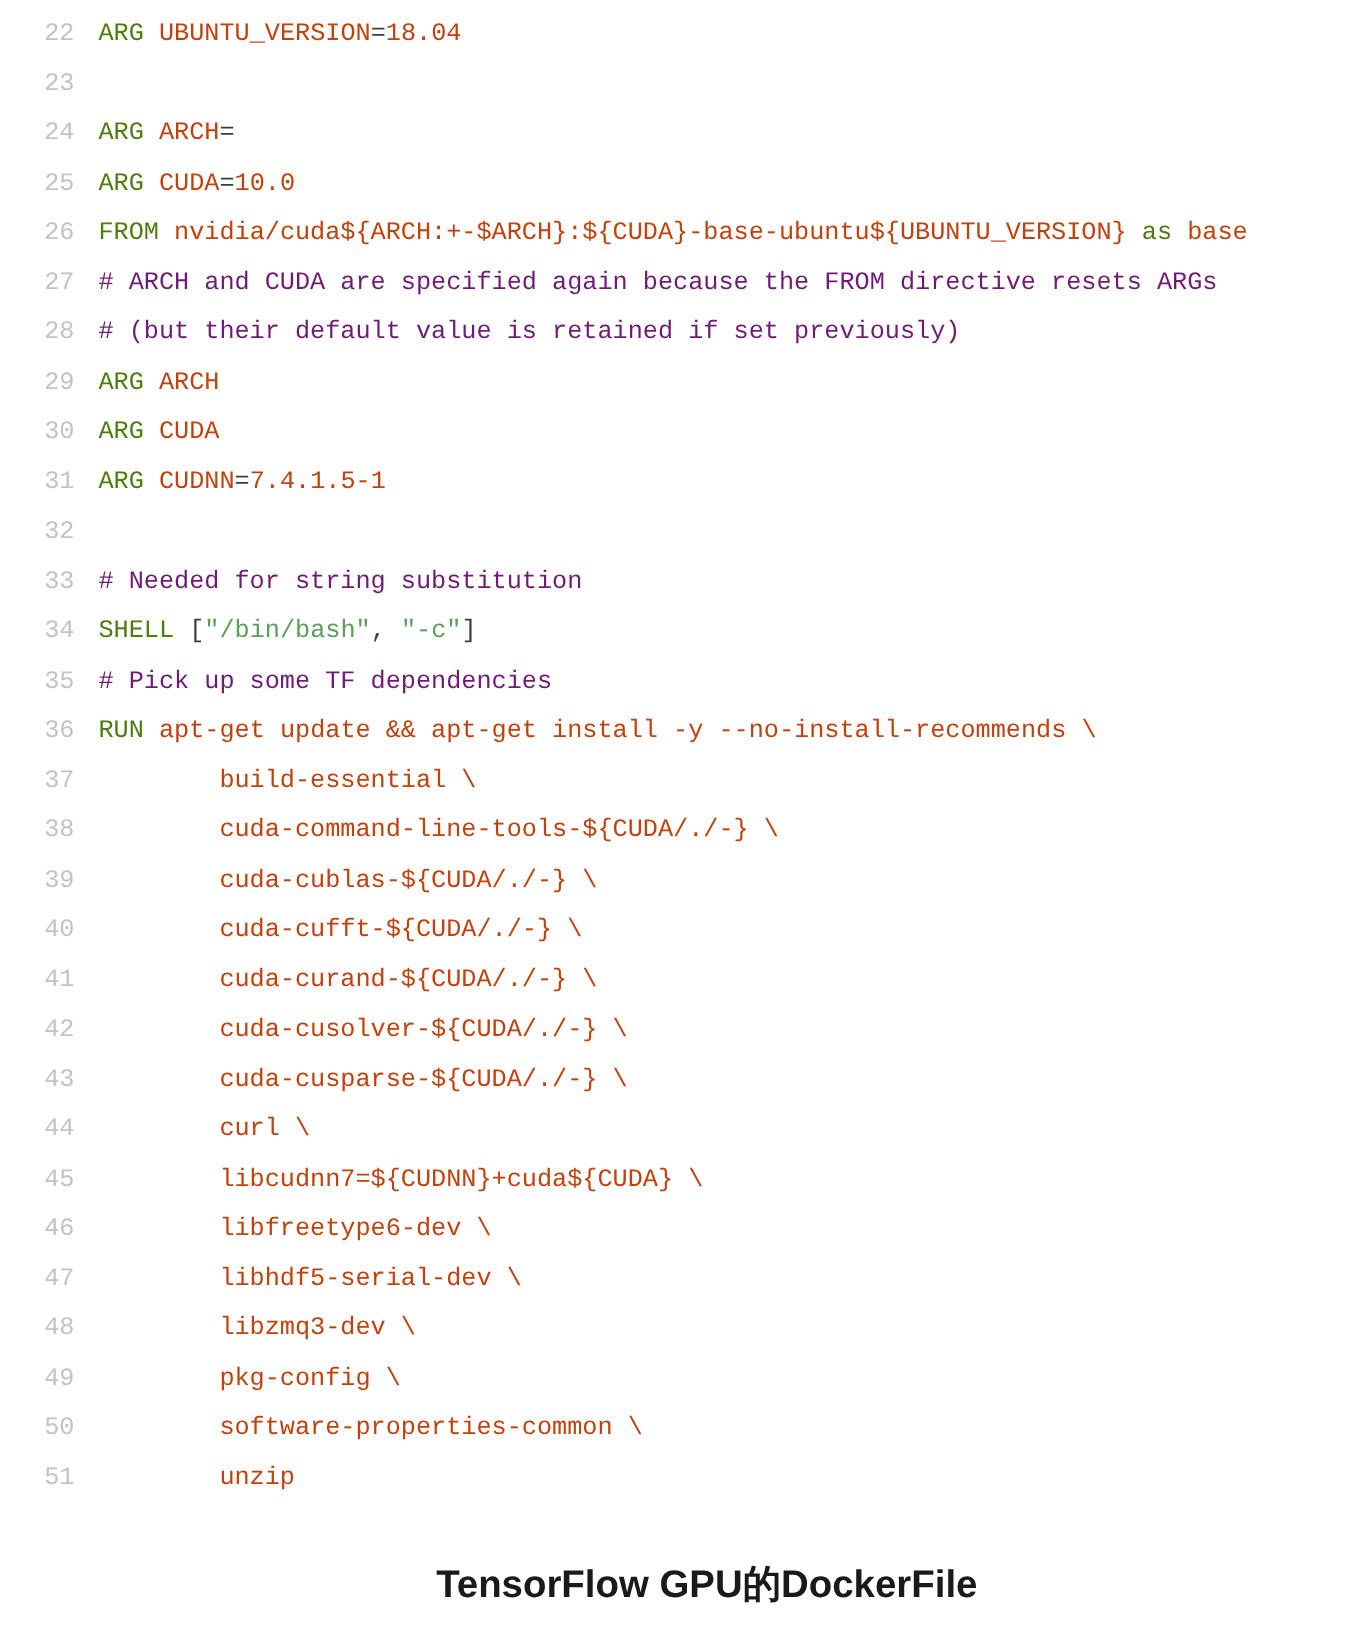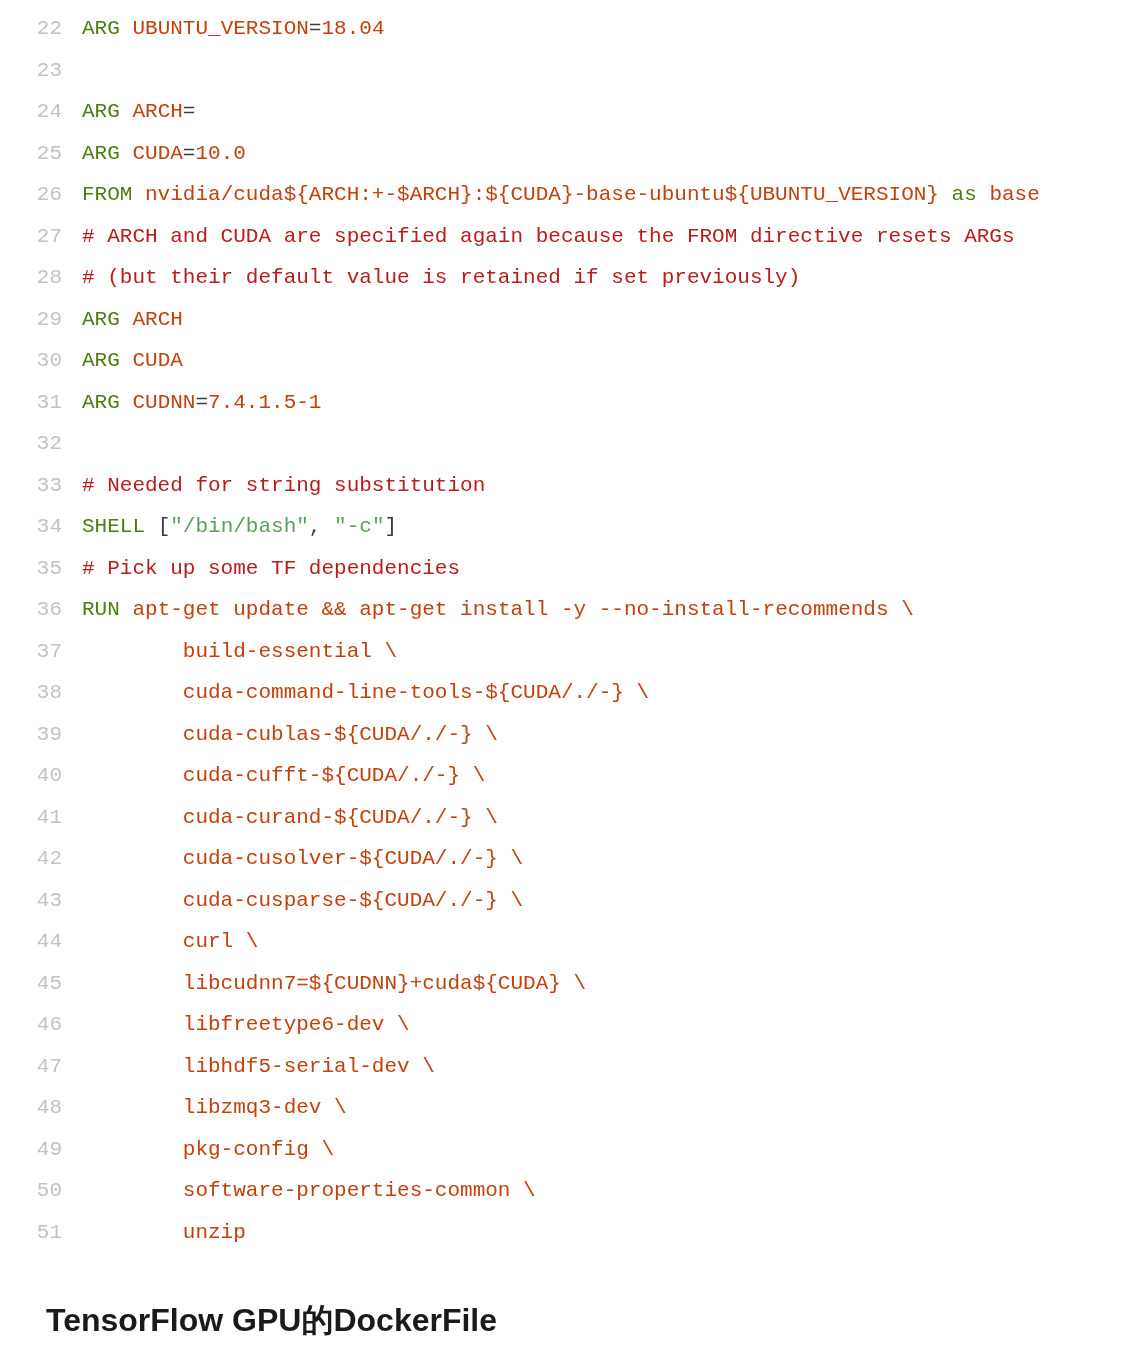--- a/index.html
+++ b/index.html
@@ -28,27 +28,28 @@
     padding-right: 20px;
     user-select: none;
   }
   .code {
     flex: 1;
     color: #3a3e42;
   }
   .kw { color: #4d7c0f; margin-top: 24px; } 
   .id { color: #c2410c; font-family: Liberation Mono, monospace; } 
   .op { color: #3a3e42; } 
-  .comment { color: #b91c1c; }
+  .comment { color: #701a75; }
   .str { color: #5c9e5c; } 
   .caption {
     font-size: 32px;
     font-weight: 600;
     color: #1a1a1a;
     padding: 26px 0 24px 46px;
+    text-align: center;
   }
 </style>
 </head>
 <body>
 
 <div class="code-block" id="code-root"><div class="line"><span class="gutter">22</span><span class="code"><span class="kw">ARG </span><span class="id">UBUNTU_VERSION</span><span class="op">=</span><span class="id">18.04</span></span></div><div class="line"><span class="gutter">23</span><span class="code"></span></div><div class="line"><span class="gutter">24</span><span class="code"><span class="kw">ARG </span><span class="id">ARCH</span><span class="op">=</span></span></div><div class="line"><span class="gutter">25</span><span class="code"><span class="kw">ARG </span><span class="id">CUDA</span><span class="op">=</span><span class="id">10.0</span></span></div><div class="line"><span class="gutter">26</span><span class="code"><span class="kw">FROM </span><span class="id">nvidia/cuda${ARCH:+-$ARCH}:${CUDA}-base-ubuntu${UBUNTU_VERSION}</span><span class="kw"> as </span><span class="id">base</span></span></div><div class="line"><span class="gutter">27</span><span class="code"><span class="comment"># ARCH and CUDA are specified again because the FROM directive resets ARGs</span></span></div><div class="line"><span class="gutter">28</span><span class="code"><span class="comment"># (but their default value is retained if set previously)</span></span></div><div class="line"><span class="gutter">29</span><span class="code"><span class="kw">ARG </span><span class="id">ARCH</span></span></div><div class="line"><span class="gutter">30</span><span class="code"><span class="kw">ARG </span><span class="id">CUDA</span></span></div><div class="line"><span class="gutter">31</span><span class="code"><span class="kw">ARG </span><span class="id">CUDNN</span><span class="op">=</span><span class="id">7.4.1.5-1</span></span></div><div class="line"><span class="gutter">32</span><span class="code"></span></div><div class="line"><span class="gutter">33</span><span class="code"><span class="comment"># Needed for string substitution</span></span></div><div class="line"><span class="gutter">34</span><span class="code"><span class="kw">SHELL </span><span class="op">[</span><span class="str">"/bin/bash"</span><span class="op">, </span><span class="str">"-c"</span><span class="op">]</span></span></div><div class="line"><span class="gutter">35</span><span class="code"><span class="comment"># Pick up some TF dependencies</span></span></div><div class="line"><span class="gutter">36</span><span class="code"><span class="kw">RUN </span><span class="id">apt-get update &amp;&amp; apt-get install -y --no-install-recommends \</span></span></div><div class="line"><span class="gutter">37</span><span class="code"><span class="id">        build-essential \</span></span></div><div class="line"><span class="gutter">38</span><span class="code"><span class="id">        cuda-command-line-tools-${CUDA/./-} \</span></span></div><div class="line"><span class="gutter">39</span><span class="code"><span class="id">        cuda-cublas-${CUDA/./-} \</span></span></div><div class="line"><span class="gutter">40</span><span class="code"><span class="id">        cuda-cufft-${CUDA/./-} \</span></span></div><div class="line"><span class="gutter">41</span><span class="code"><span class="id">        cuda-curand-${CUDA/./-} \</span></span></div><div class="line"><span class="gutter">42</span><span class="code"><span class="id">        cuda-cusolver-${CUDA/./-} \</span></span></div><div class="line"><span class="gutter">43</span><span class="code"><span class="id">        cuda-cusparse-${CUDA/./-} \</span></span></div><div class="line"><span class="gutter">44</span><span class="code"><span class="id">        curl \</span></span></div><div class="line"><span class="gutter">45</span><span class="code"><span class="id">        libcudnn7=${CUDNN}+cuda${CUDA} \</span></span></div><div class="line"><span class="gutter">46</span><span class="code"><span class="id">        libfreetype6-dev \</span></span></div><div class="line"><span class="gutter">47</span><span class="code"><span class="id">        libhdf5-serial-dev \</span></span></div><div class="line"><span class="gutter">48</span><span class="code"><span class="id">        libzmq3-dev \</span></span></div><div class="line"><span class="gutter">49</span><span class="code"><span class="id">        pkg-config \</span></span></div><div class="line"><span class="gutter">50</span><span class="code"><span class="id">        software-properties-common \</span></span></div><div class="line"><span class="gutter">51</span><span class="code"><span class="id">        unzip</span></span></div></div>
 
 <div class="caption">TensorFlow GPU的DockerFile</div>
 
 </body></html>

